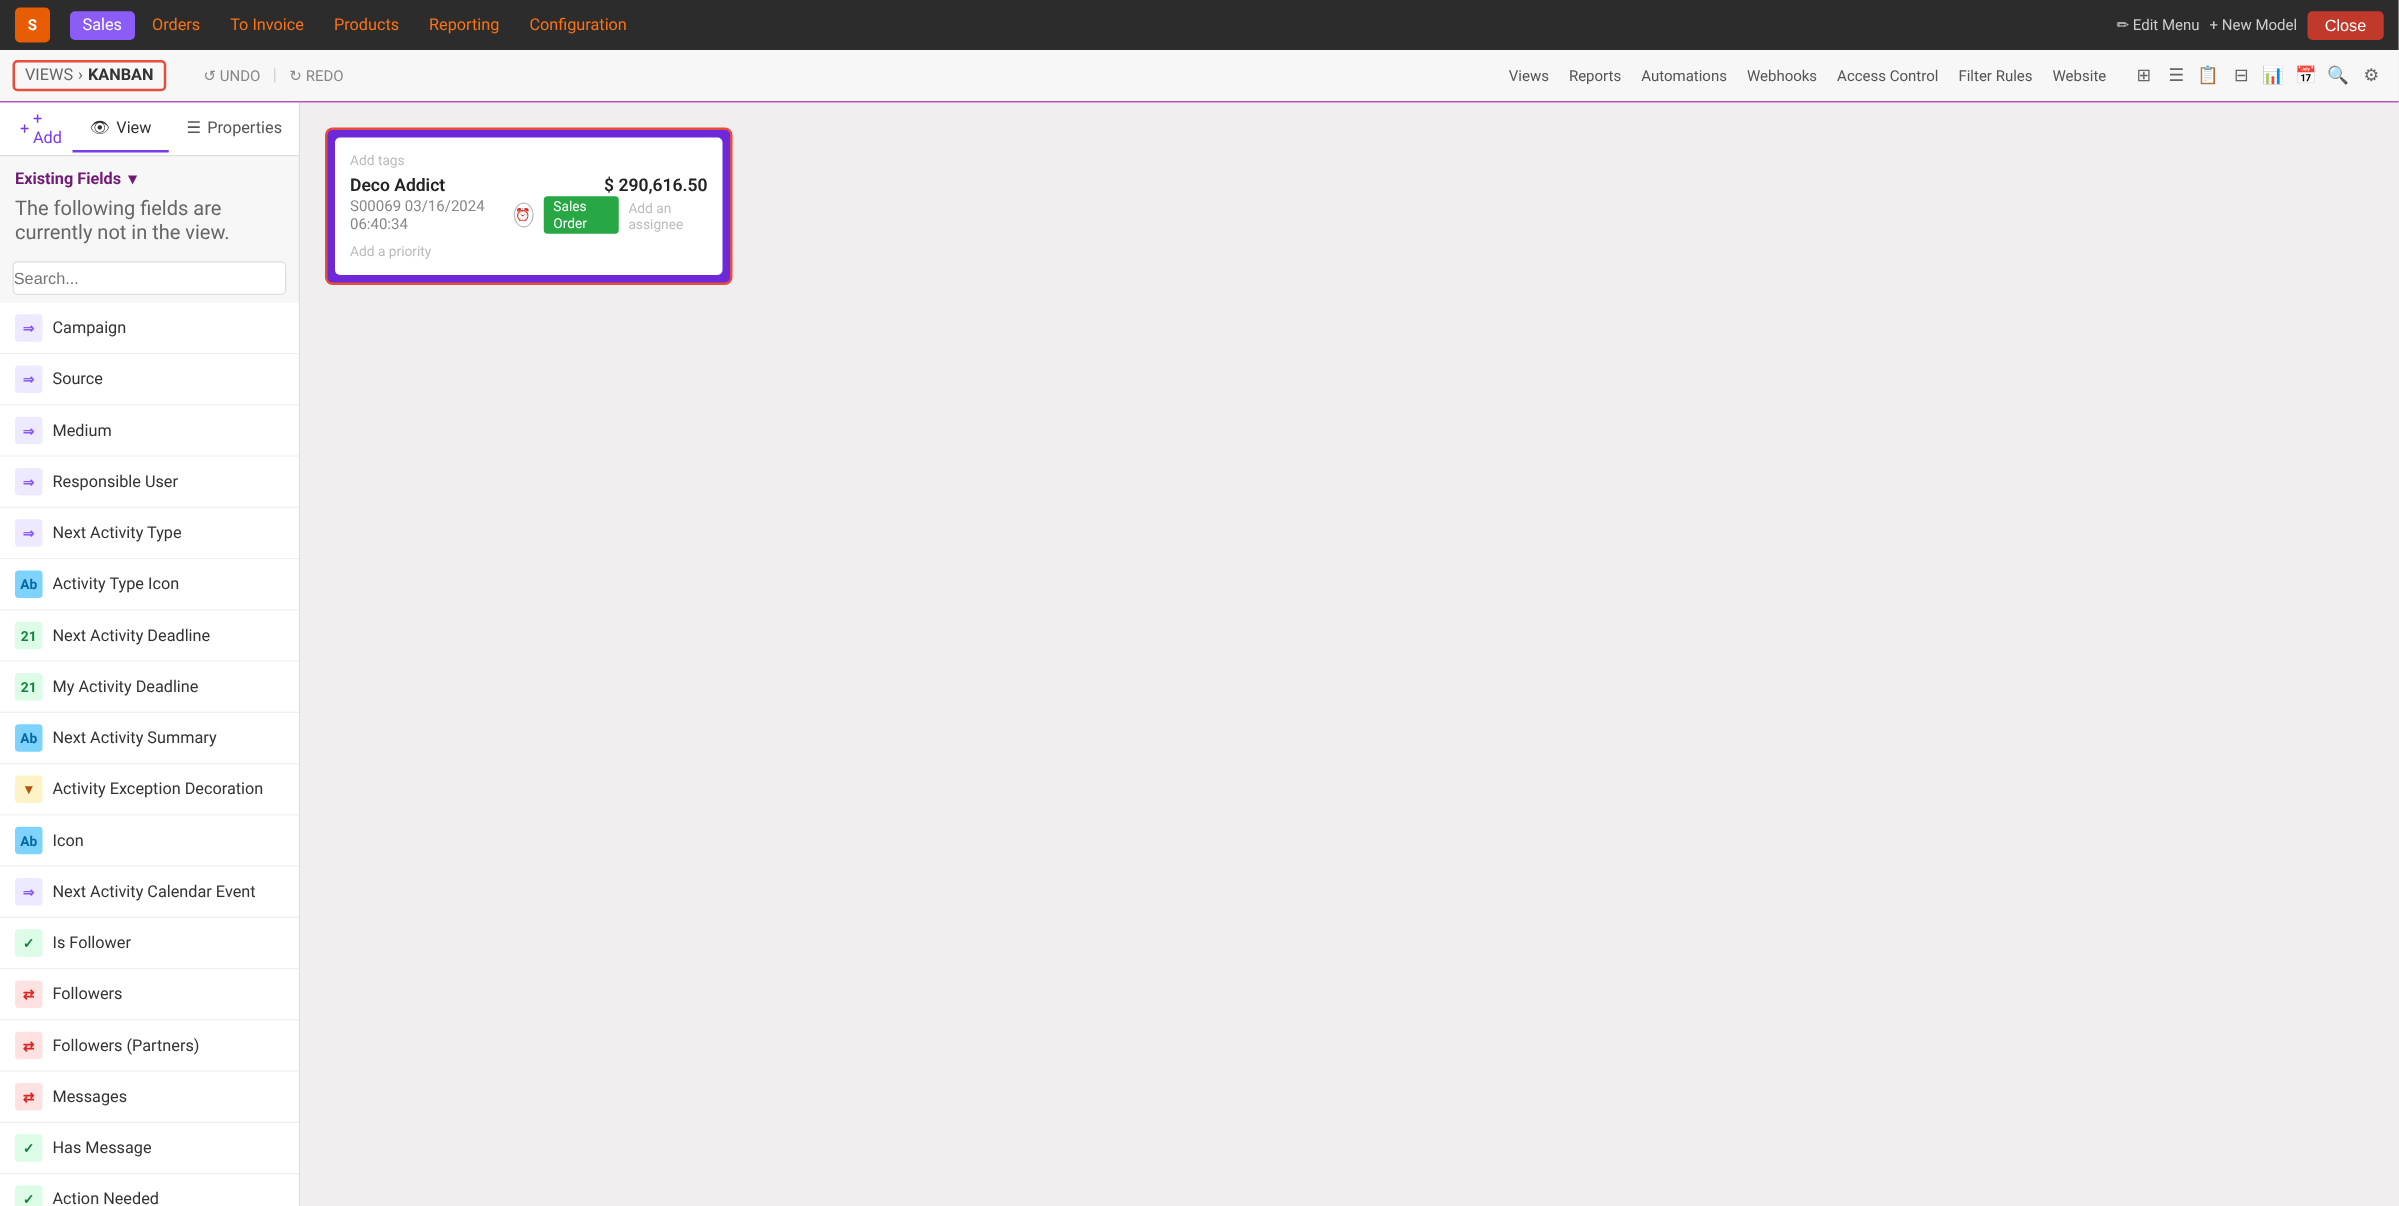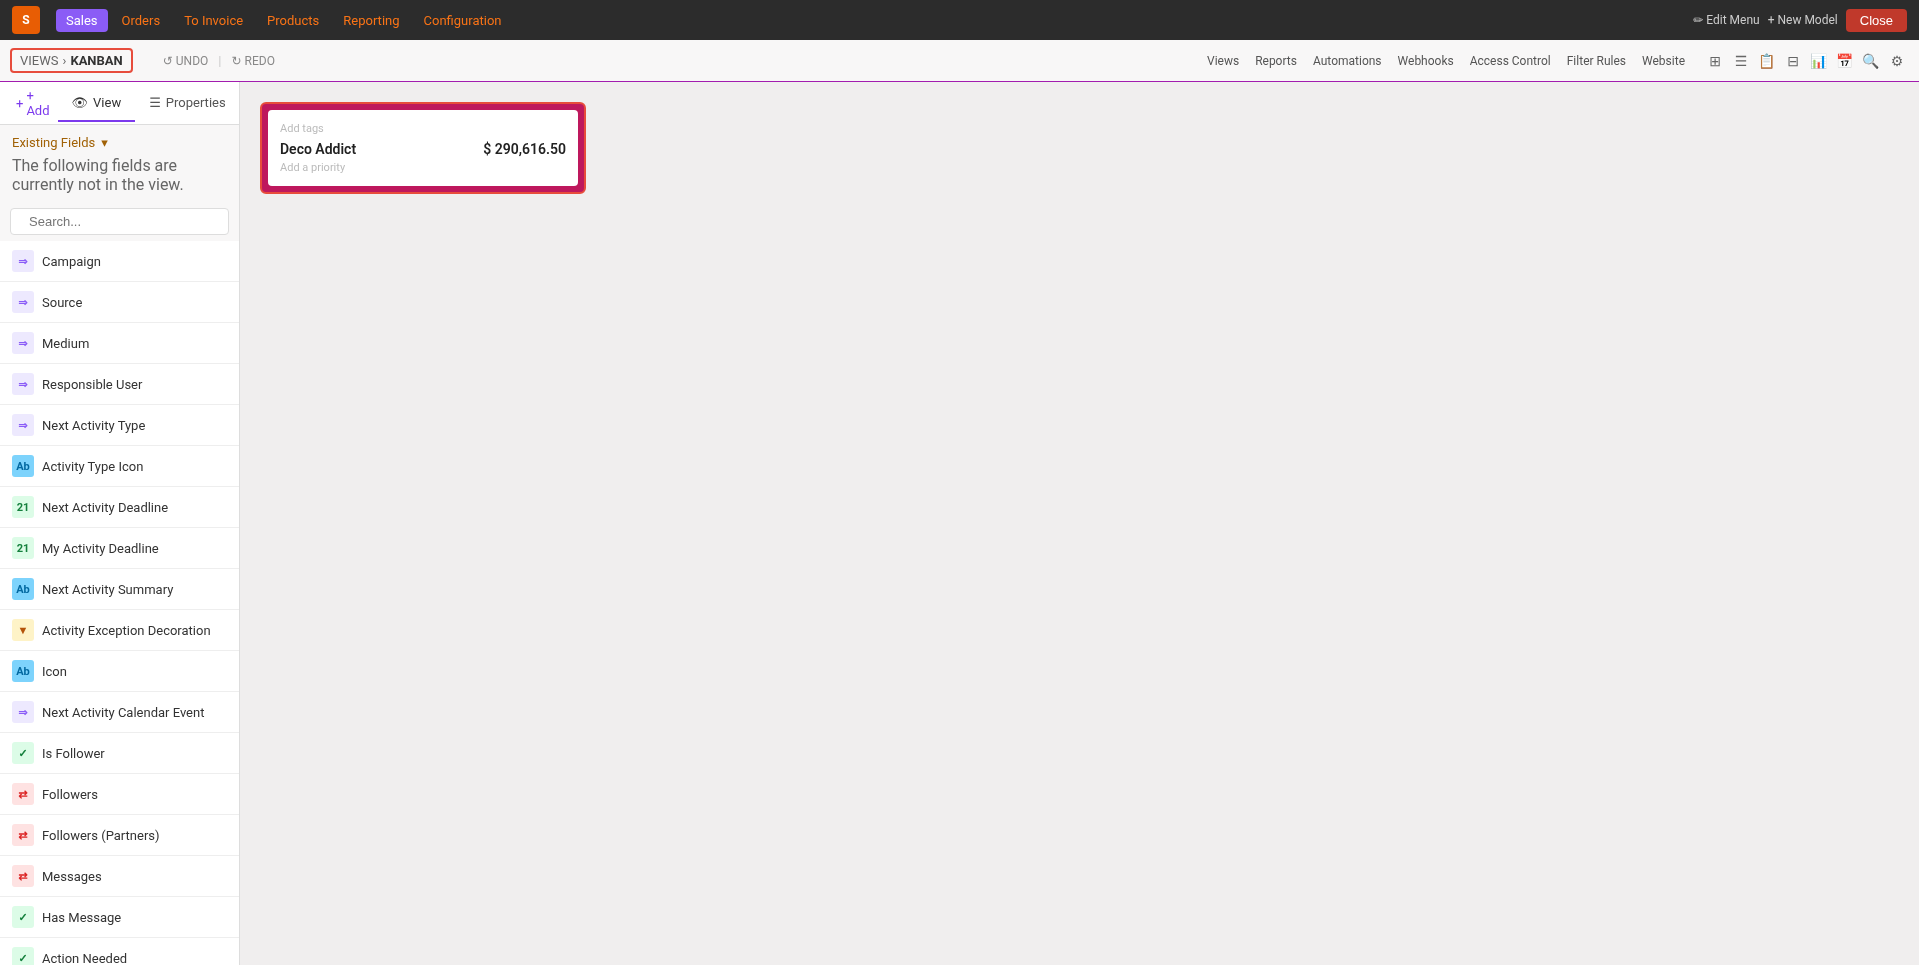--- a/index.html
+++ b/index.html
@@ -182,31 +182,31 @@
       padding: 6px 8px;
       display: flex; align-items: center; gap: 3px;
     }
 
     .existing-fields-header {
       display: flex;
       align-items: center;
       gap: 6px;
       padding: 10px 12px 4px 12px;
       font-size: 13px;
-      font-weight: 400;
-      color: #a16207;
+      font-weight: 700;
+      color: #701a75;
     }
     .existing-fields-desc {
       padding: 2px 12px 8px 12px;
       font-size: 16px;
       color: #666;
     }
     .search-box {
       margin: 6px 10px;
-      padding: 5px 18px;
+      padding: 5px 0;
       border: 1px solid #ddd;
       border-radius: 4px;
       font-size: 13px;
       color: #999;
       background: white;
     }
 
     .fields-list {
       overflow-y: auto;
       flex: 1;
@@ -247,21 +247,21 @@
       padding: 20px;
       overflow: auto;
     }
 
     
     .kanban-card-wrapper {
       border: 2px solid #e74c3c;
       border-radius: 6px;
       padding: 6px;
       display: inline-block;
-      background: #be185d;
+      background: #6d28d9;
     }
     .kanban-card {
       width: 310px;
       background: white;
       border-radius: 4px;
       padding: 12px;
       font-size: 13px;
     }
     .kanban-card-tags {
       font-size: 11px;
@@ -482,18 +482,24 @@
   </div>
 
   <div class="content-area">
     <div class="kanban-card-wrapper">
       <div class="kanban-card">
         <div class="kanban-card-tags">Add tags</div>
         <div class="kanban-card-row1">
           <div class="kanban-card-title">Deco Addict</div>
           <div class="kanban-card-amount">$ 290,616.50</div>
         </div>
+        <div class="kanban-card-row2">
+          <div class="kanban-card-date">S00069 03/16/2024 06:40:34</div>
+          <div class="kanban-clock">⏰</div>
+          <div class="badge-sales-order">Sales Order</div>
+          <div class="kanban-card-meta">Add an assignee</div>
+        </div>
         <div class="kanban-card-priority">Add a priority</div>
       </div>
     </div>
   </div>
 
 </div>
 
 </body></html>

